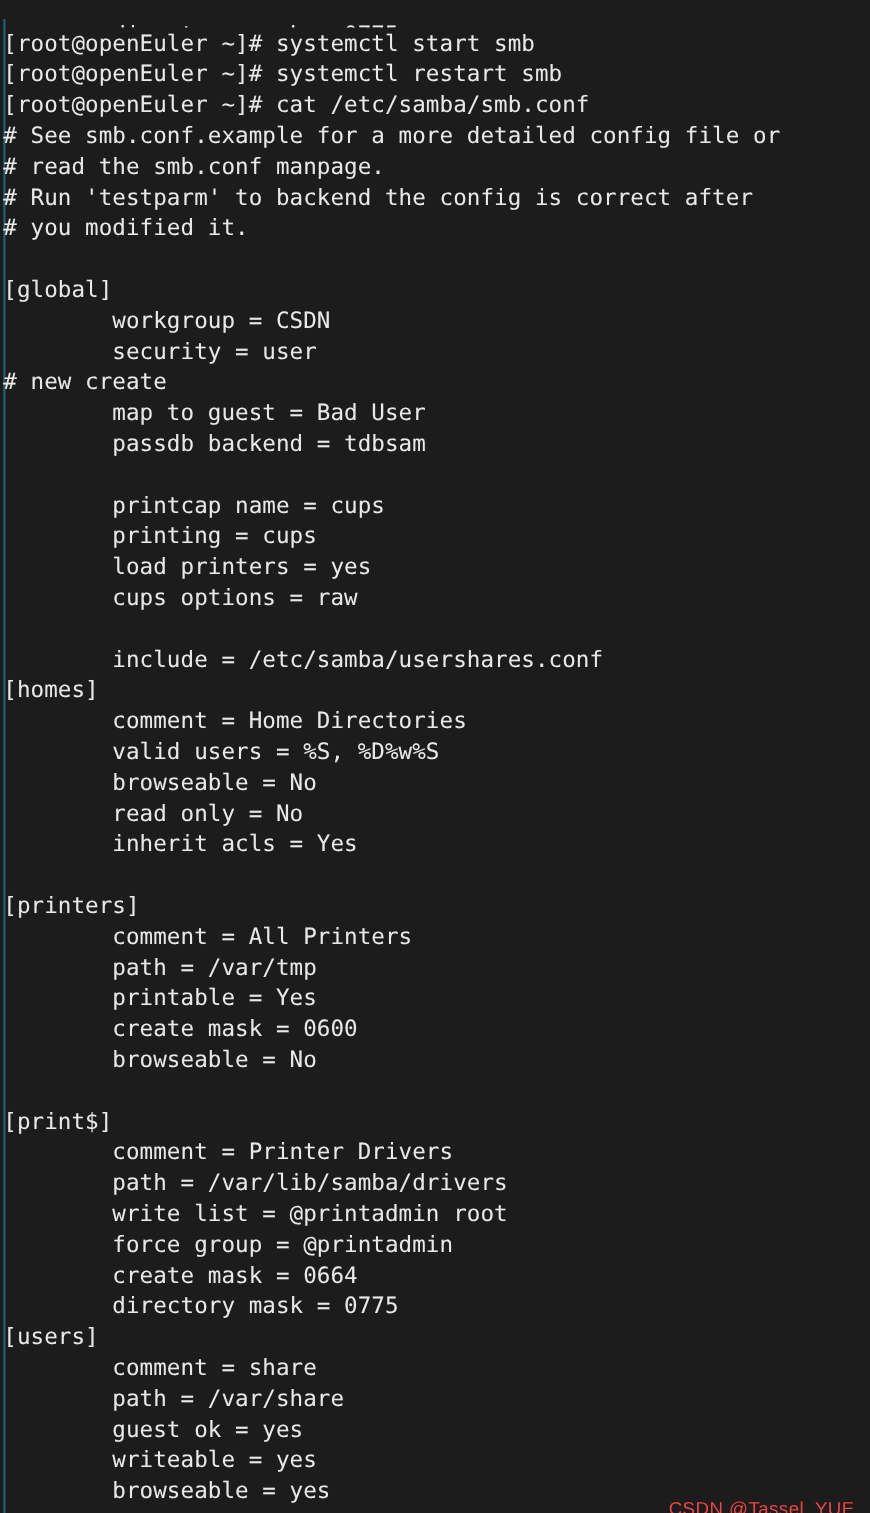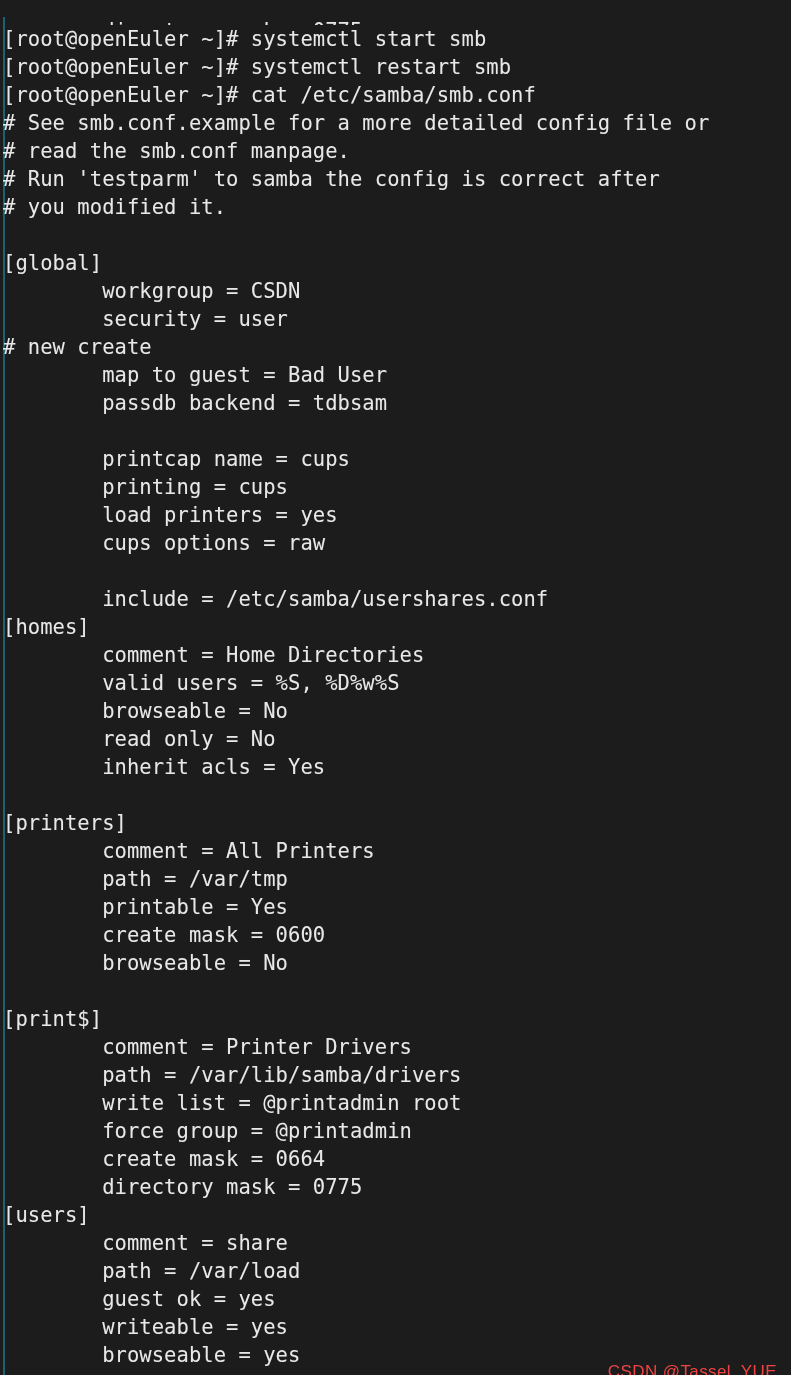--- a/index.html
+++ b/index.html
@@ -69,21 +69,21 @@
 
   <div id="left-edge-strip" style="background: rgb(29, 98, 114);"></div>
 
   <div id="scrollback">
       <div class="term-line clipped">        directory mask = 0775</div>
       <div class="term-line">[root@openEuler ~]# systemctl start smb</div>
       <div class="term-line">[root@openEuler ~]# systemctl restart smb</div>
       <div class="term-line">[root@openEuler ~]# cat /etc/samba/smb.conf</div>
       <div class="term-line"># See smb.conf.example for a more detailed config file or</div>
       <div class="term-line"># read the smb.conf manpage.</div>
-      <div class="term-line"># Run 'testparm' to samba the config is correct after</div>
+      <div class="term-line"># Run 'testparm' to backend the config is correct after</div>
       <div class="term-line"># you modified it.</div>
       <div class="term-line blank"></div>
       <div class="term-line">[global]</div>
       <div class="term-line">        workgroup = CSDN</div>
       <div class="term-line">        security = user</div>
       <div class="term-line"># new create</div>
       <div class="term-line">        map to guest = Bad User</div>
       <div class="term-line">        passdb backend = tdbsam</div>
       <div class="term-line blank"></div>
       <div class="term-line">        printcap name = cups</div>
@@ -108,21 +108,21 @@
       <div class="term-line blank"></div>
       <div class="term-line">[print$]</div>
       <div class="term-line">        comment = Printer Drivers</div>
       <div class="term-line">        path = /var/lib/samba/drivers</div>
       <div class="term-line">        write list = @printadmin root</div>
       <div class="term-line">        force group = @printadmin</div>
       <div class="term-line">        create mask = 0664</div>
       <div class="term-line">        directory mask = 0775</div>
       <div class="term-line">[users]</div>
       <div class="term-line">        comment = share</div>
-      <div class="term-line">        path = /var/load</div>
+      <div class="term-line">        path = /var/share</div>
       <div class="term-line">        guest ok = yes</div>
       <div class="term-line">        writeable = yes</div>
       <div class="term-line">        browseable = yes</div>
     </div>
 
   <div id="watermark" style="color: #ef4444;">CSDN @Tassel_YUE</div>
 
 </div>
 
 </body></html>

